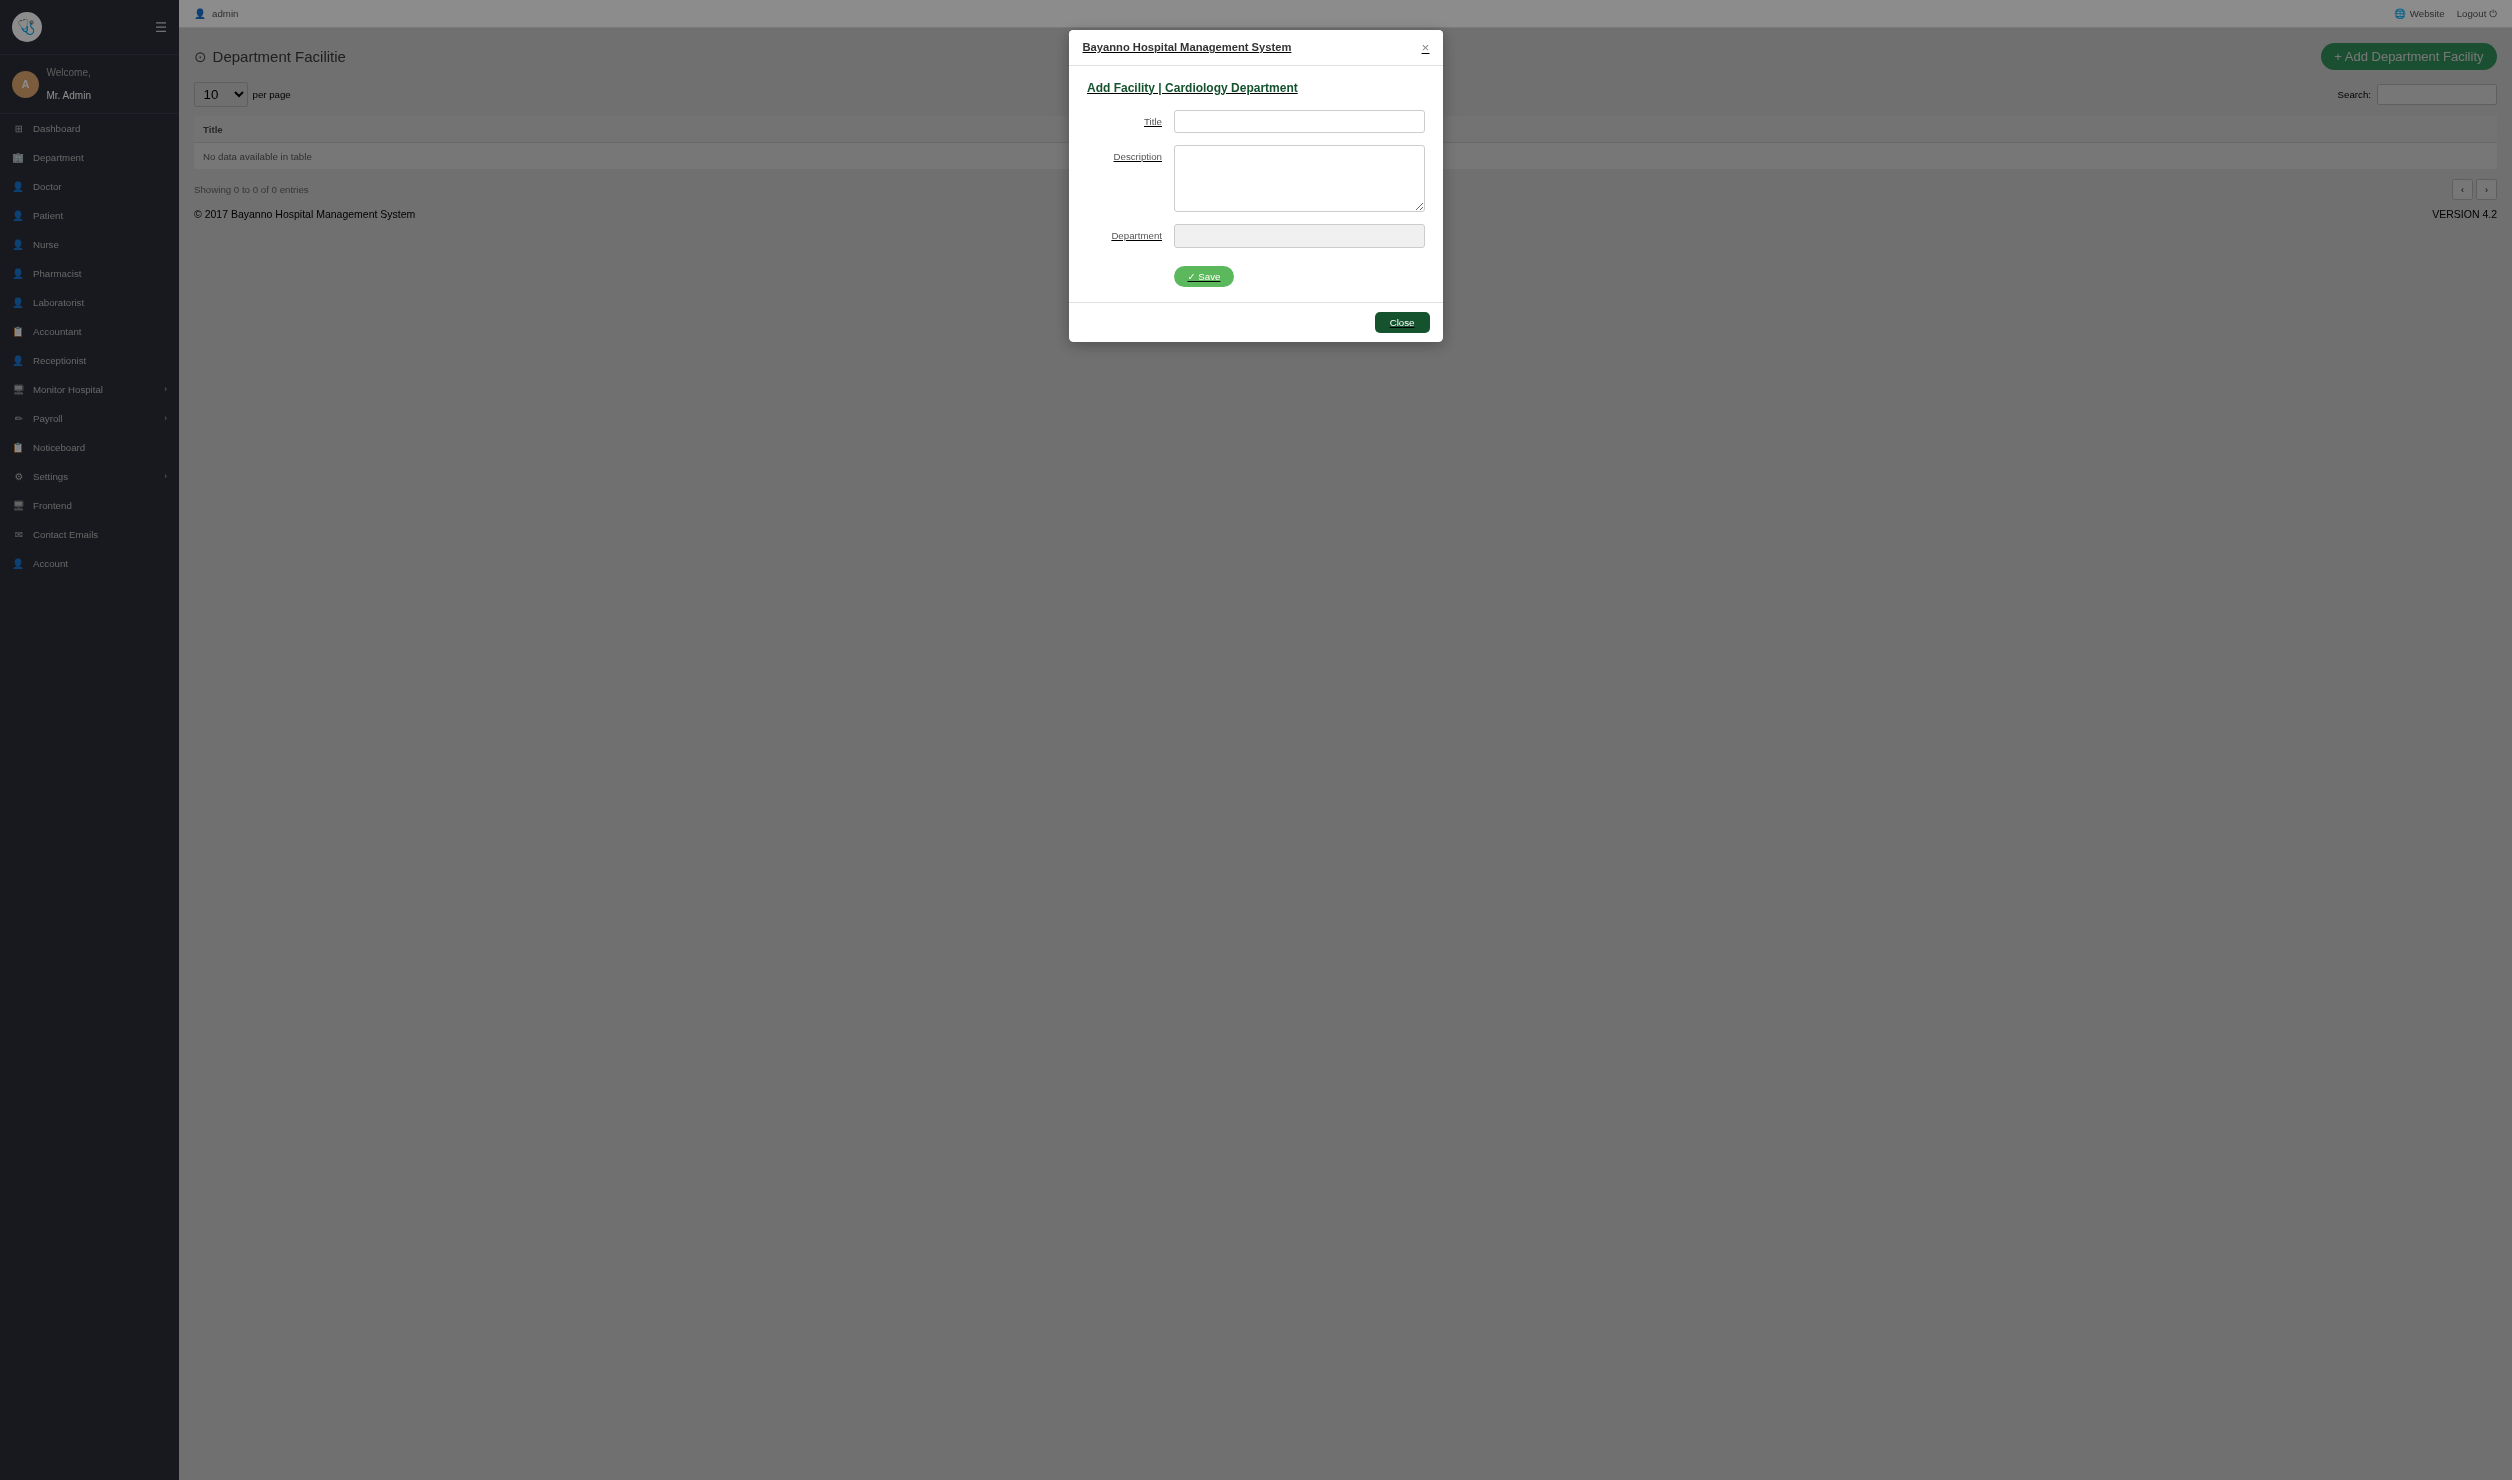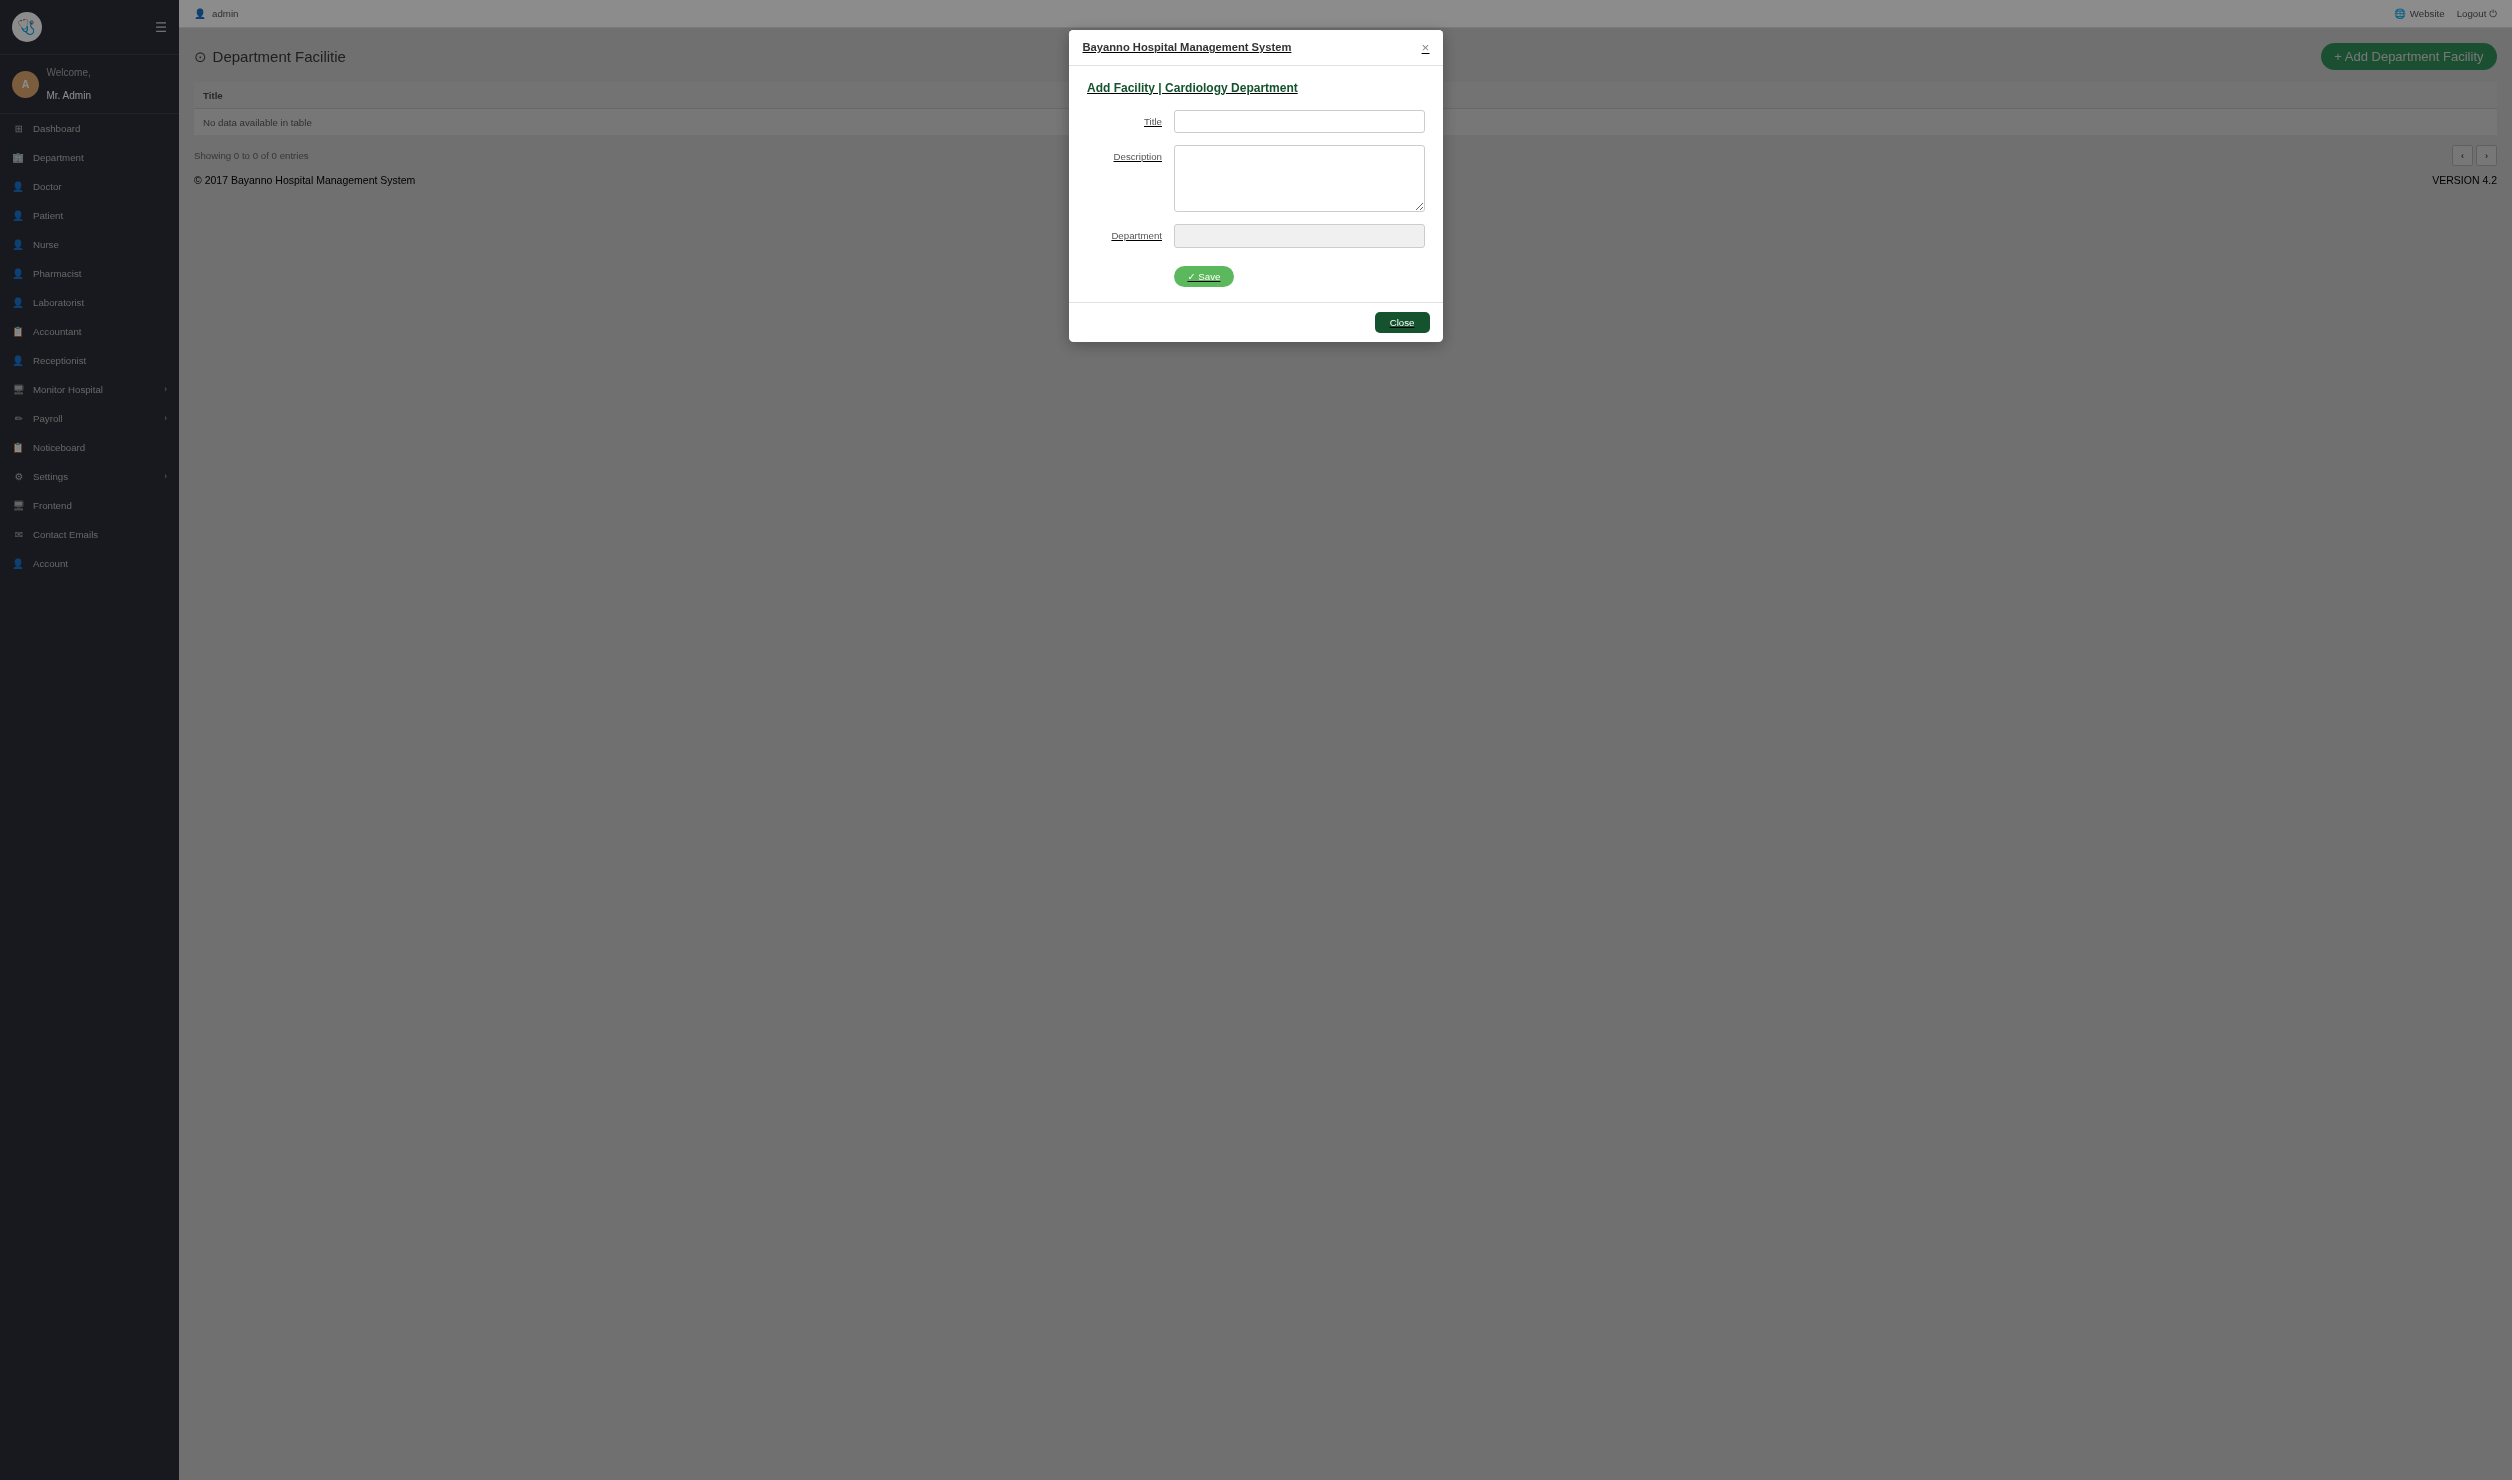--- a/index.html
+++ b/index.html
@@ -282,20 +282,35 @@
 
   <div class="page-content">
     <div class="page-header">
       <div class="page-title">
         <span class="page-title-icon">⊙</span>
         <span>Department Facilitie</span>
       </div>
       <button class="btn-add">+ Add Department Facility</button>
     </div>
 
+    <div class="table-controls">
+      <div class="per-page-select">
+        <select>
+          <option>10</option>
+          <option>25</option>
+          <option>50</option>
+          <option>100</option>
+        </select>
+        <span>per page</span>
+      </div>
+      <div class="search-control">
+        <span>Search:</span>
+        <input type="text" class="form-control" style="width: 120px;">
+      </div>
+    </div>
 
     <table class="data-table">
       <thead>
         <tr>
           <th>Title</th>
           <th>Options</th>
         </tr>
       </thead>
       <tbody>
         <tr>

